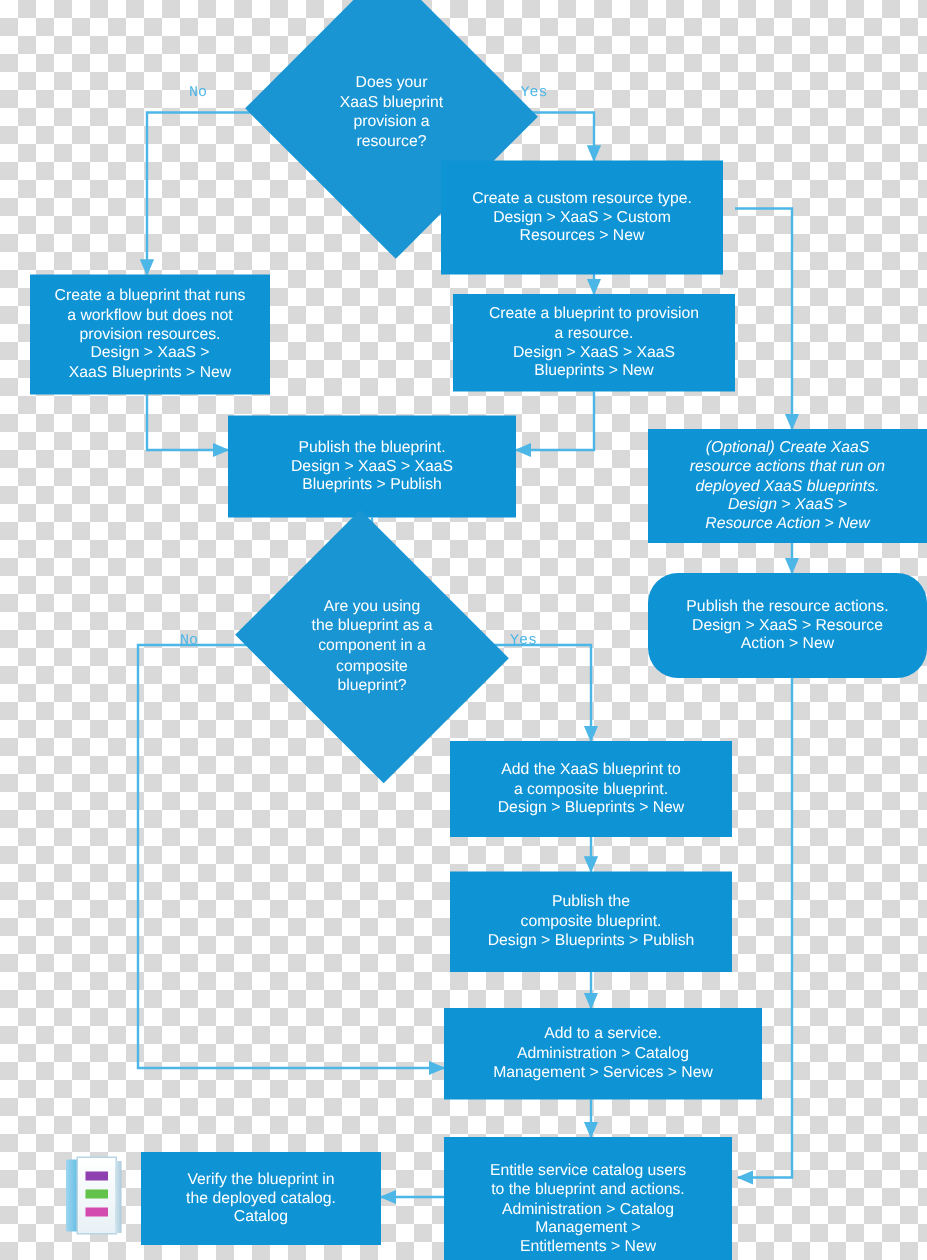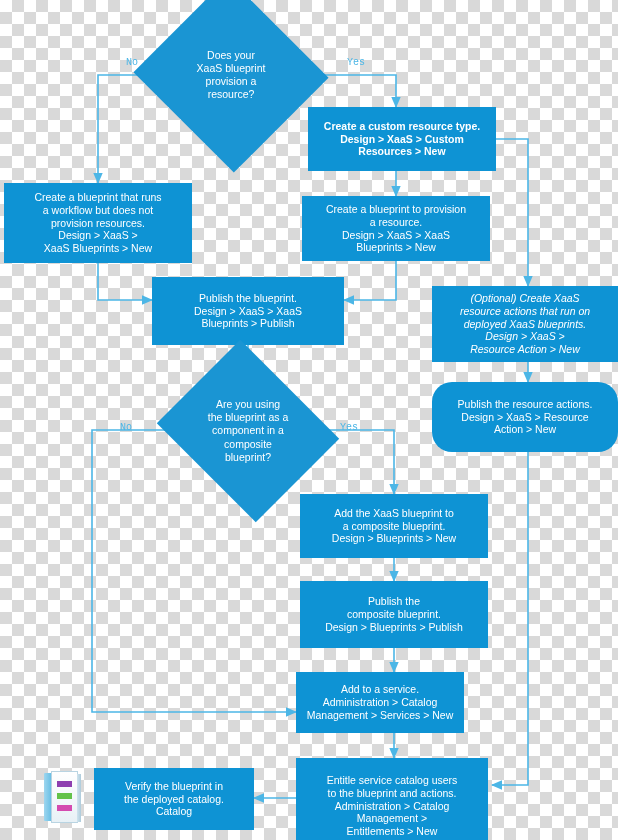--- a/index.html
+++ b/index.html
@@ -112,38 +112,38 @@
       <path d="M394,558 V581" marker-end="url(#ah)"></path>
 
       <path d="M394,648 V672" marker-end="url(#ah)"></path>
 
       <path d="M394,733 V758" marker-end="url(#ah)"></path>
 
       <path d="M296,798 H254" marker-end="url(#ah)"></path>
     </g>
   </svg>
 
-  <div class="diamond" style="left:160px;top:8px;width:142px;height:134px;">
+  <div class="diamond" style="left:190px;top:8px;width:142px;height:134px;">
     <div class="shape"></div>
     <div class="txt">Does your
 XaaS blueprint
 provision a
 resource?</div>
   </div>
 
   <div class="edge-label" style="left:126px;top:57px;">No</div>
   <div class="edge-label" style="left:347px;top:57px;">Yes</div>
 
-  <div class="node" style="left:308px;top:107px;width:188px;height:64px;font-weight:bold;">
+  <div class="node" style="left:294px;top:107px;width:188px;height:76px;">
     <span class="txt">Create a custom resource type.
 Design &gt; XaaS &gt; Custom
 Resources &gt; New</span>
   </div>
 
-  <div class="node" style="left:4px;top:183px;width:188px;height:80px;">
+  <div class="node" style="left:20px;top:183px;width:160px;height:80px;">
     <span class="txt">Create a blueprint that runs
 a workflow but does not
 provision resources.
 Design &gt; XaaS &gt;
 XaaS Blueprints &gt; New</span>
   </div>
 
   <div class="node" style="left:302px;top:196px;width:188px;height:65px;">
     <span class="txt">Create a blueprint to provision
 a resource.
@@ -188,21 +188,21 @@
 composite blueprint.
 Design &gt; Blueprints &gt; Publish</span>
   </div>
 
   <div class="node" style="left:300px;top:494px;width:188px;height:64px;">
     <span class="txt">Add the XaaS blueprint to
 a composite blueprint.
 Design &gt; Blueprints &gt; New</span>
   </div>
 
-  <div class="node" style="left:296px;top:672px;width:168px;height:61px;">
+  <div class="node" style="left:296px;top:672px;width:212px;height:61px;">
     <span class="txt">Add to a service.
 Administration &gt; Catalog
 Management &gt; Services &gt; New</span>
   </div>
 
   <div class="node" style="left:296px;top:758px;width:192px;height:84px;align-items:flex-end;">
     <span class="txt">Entitle service catalog users
 to the blueprint and actions.
 Administration &gt; Catalog
 Management &gt;

